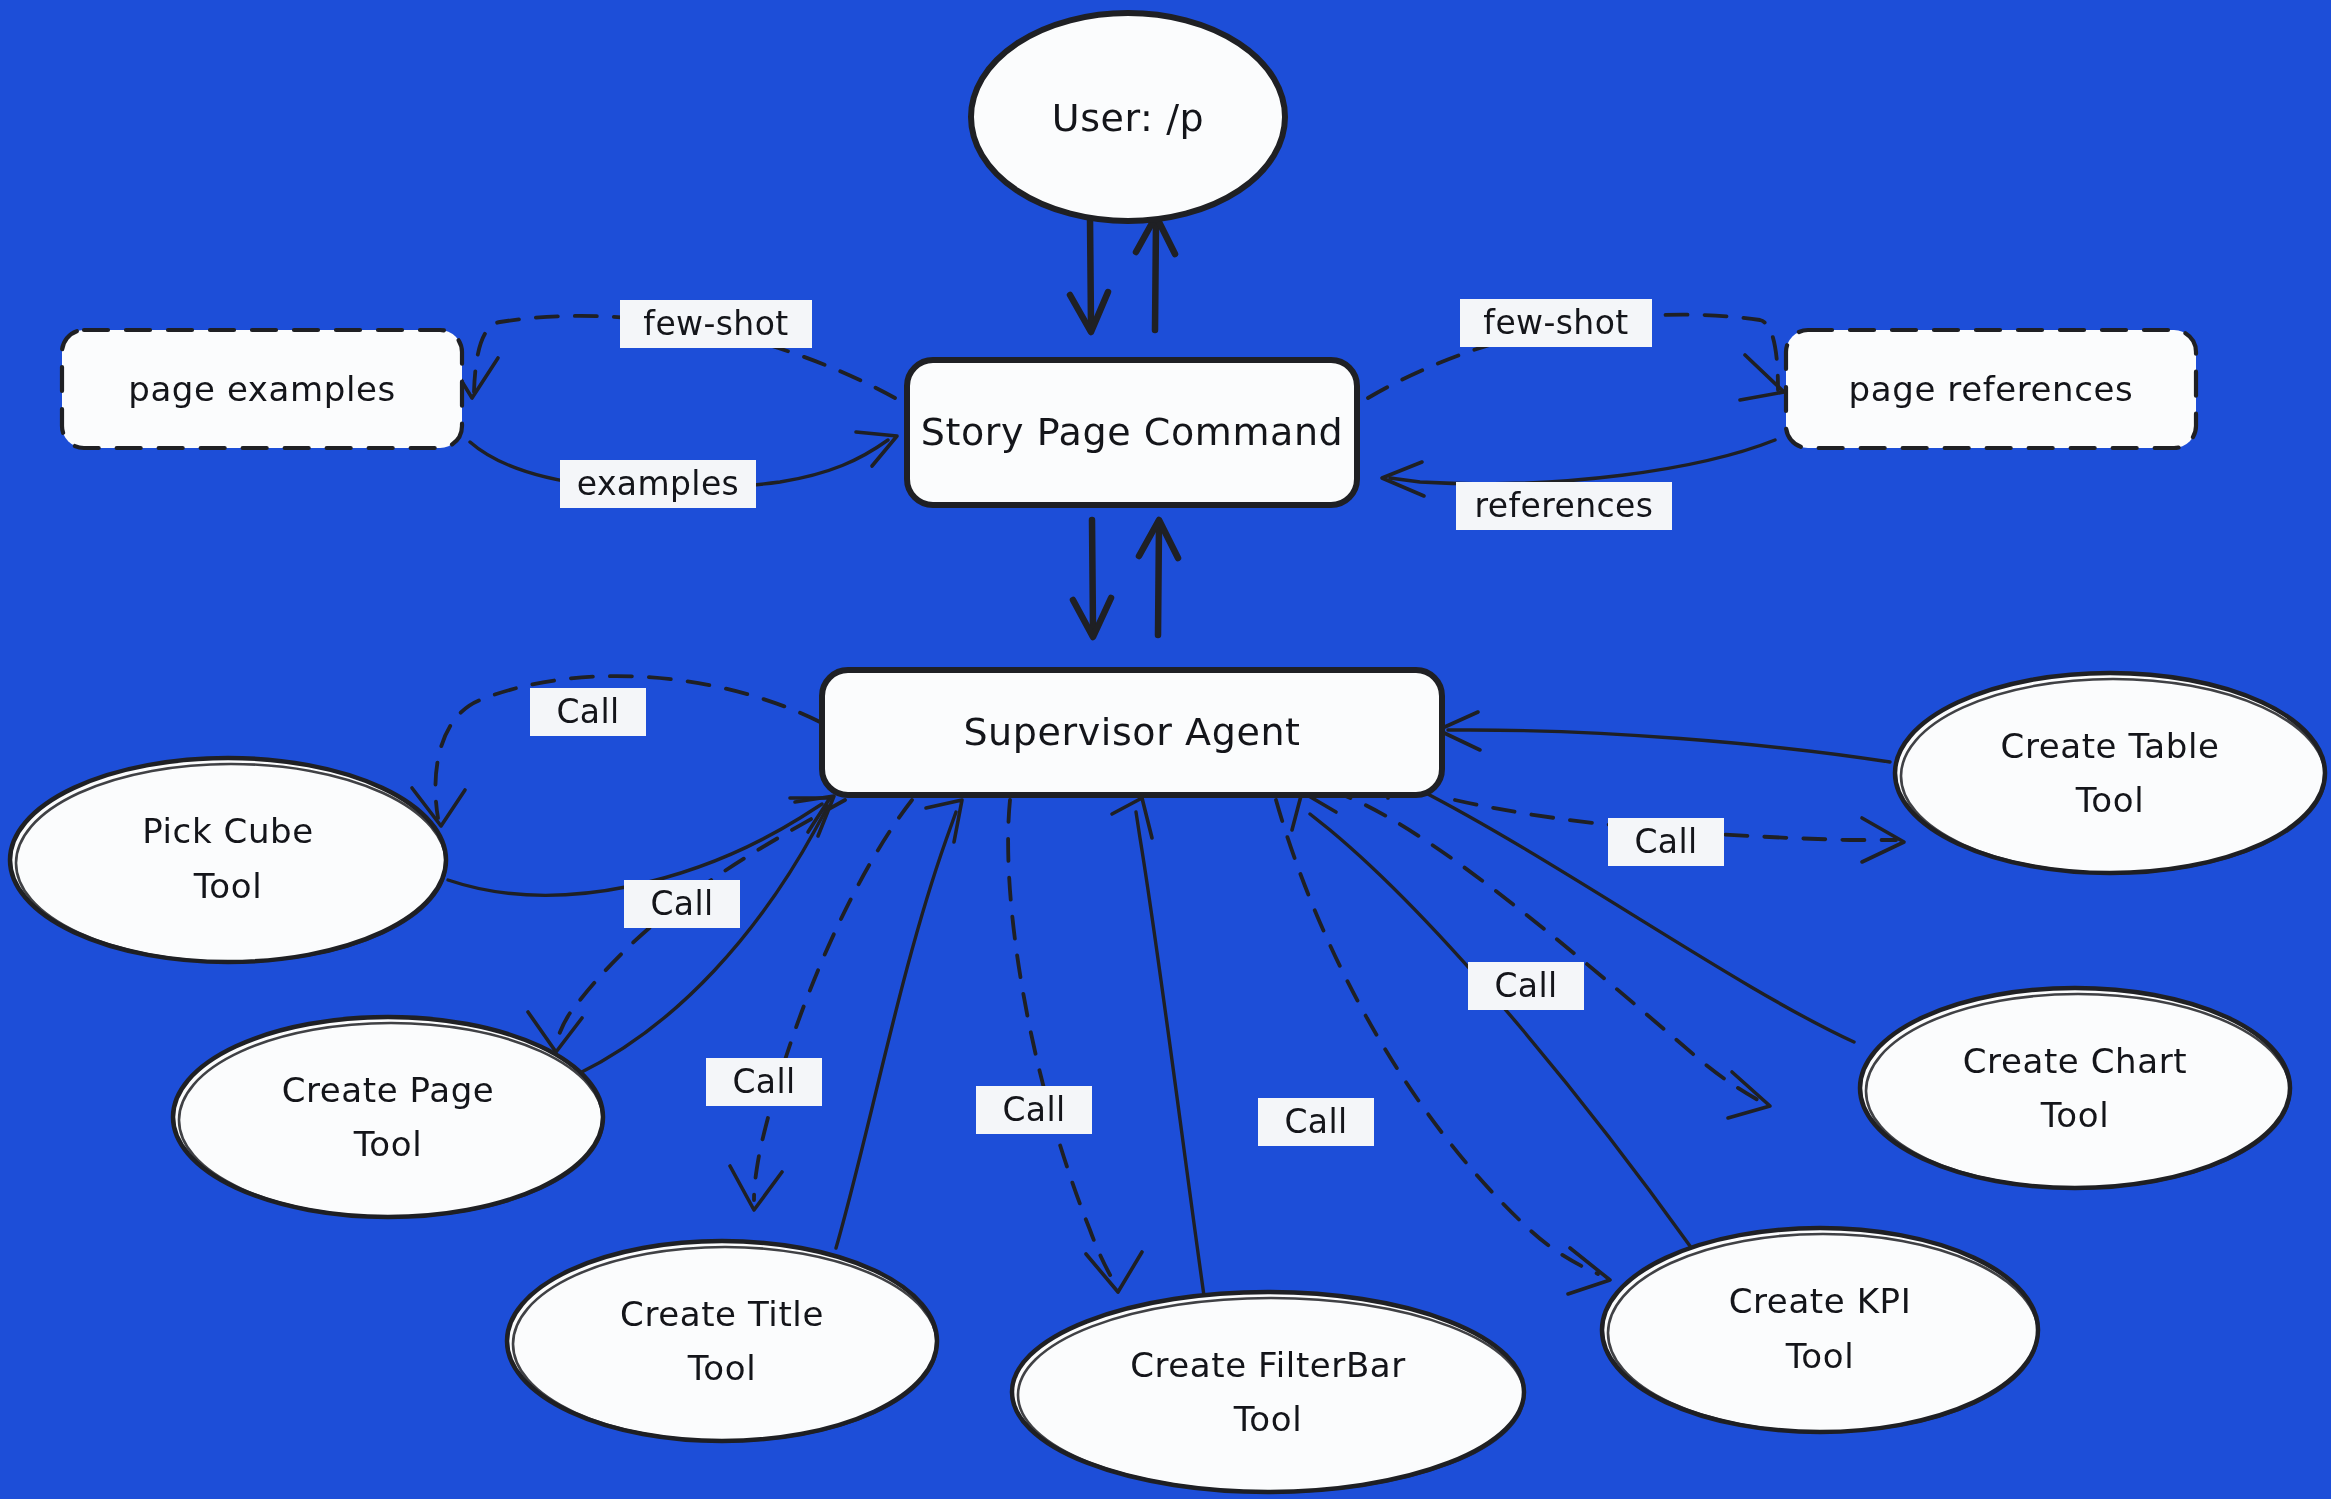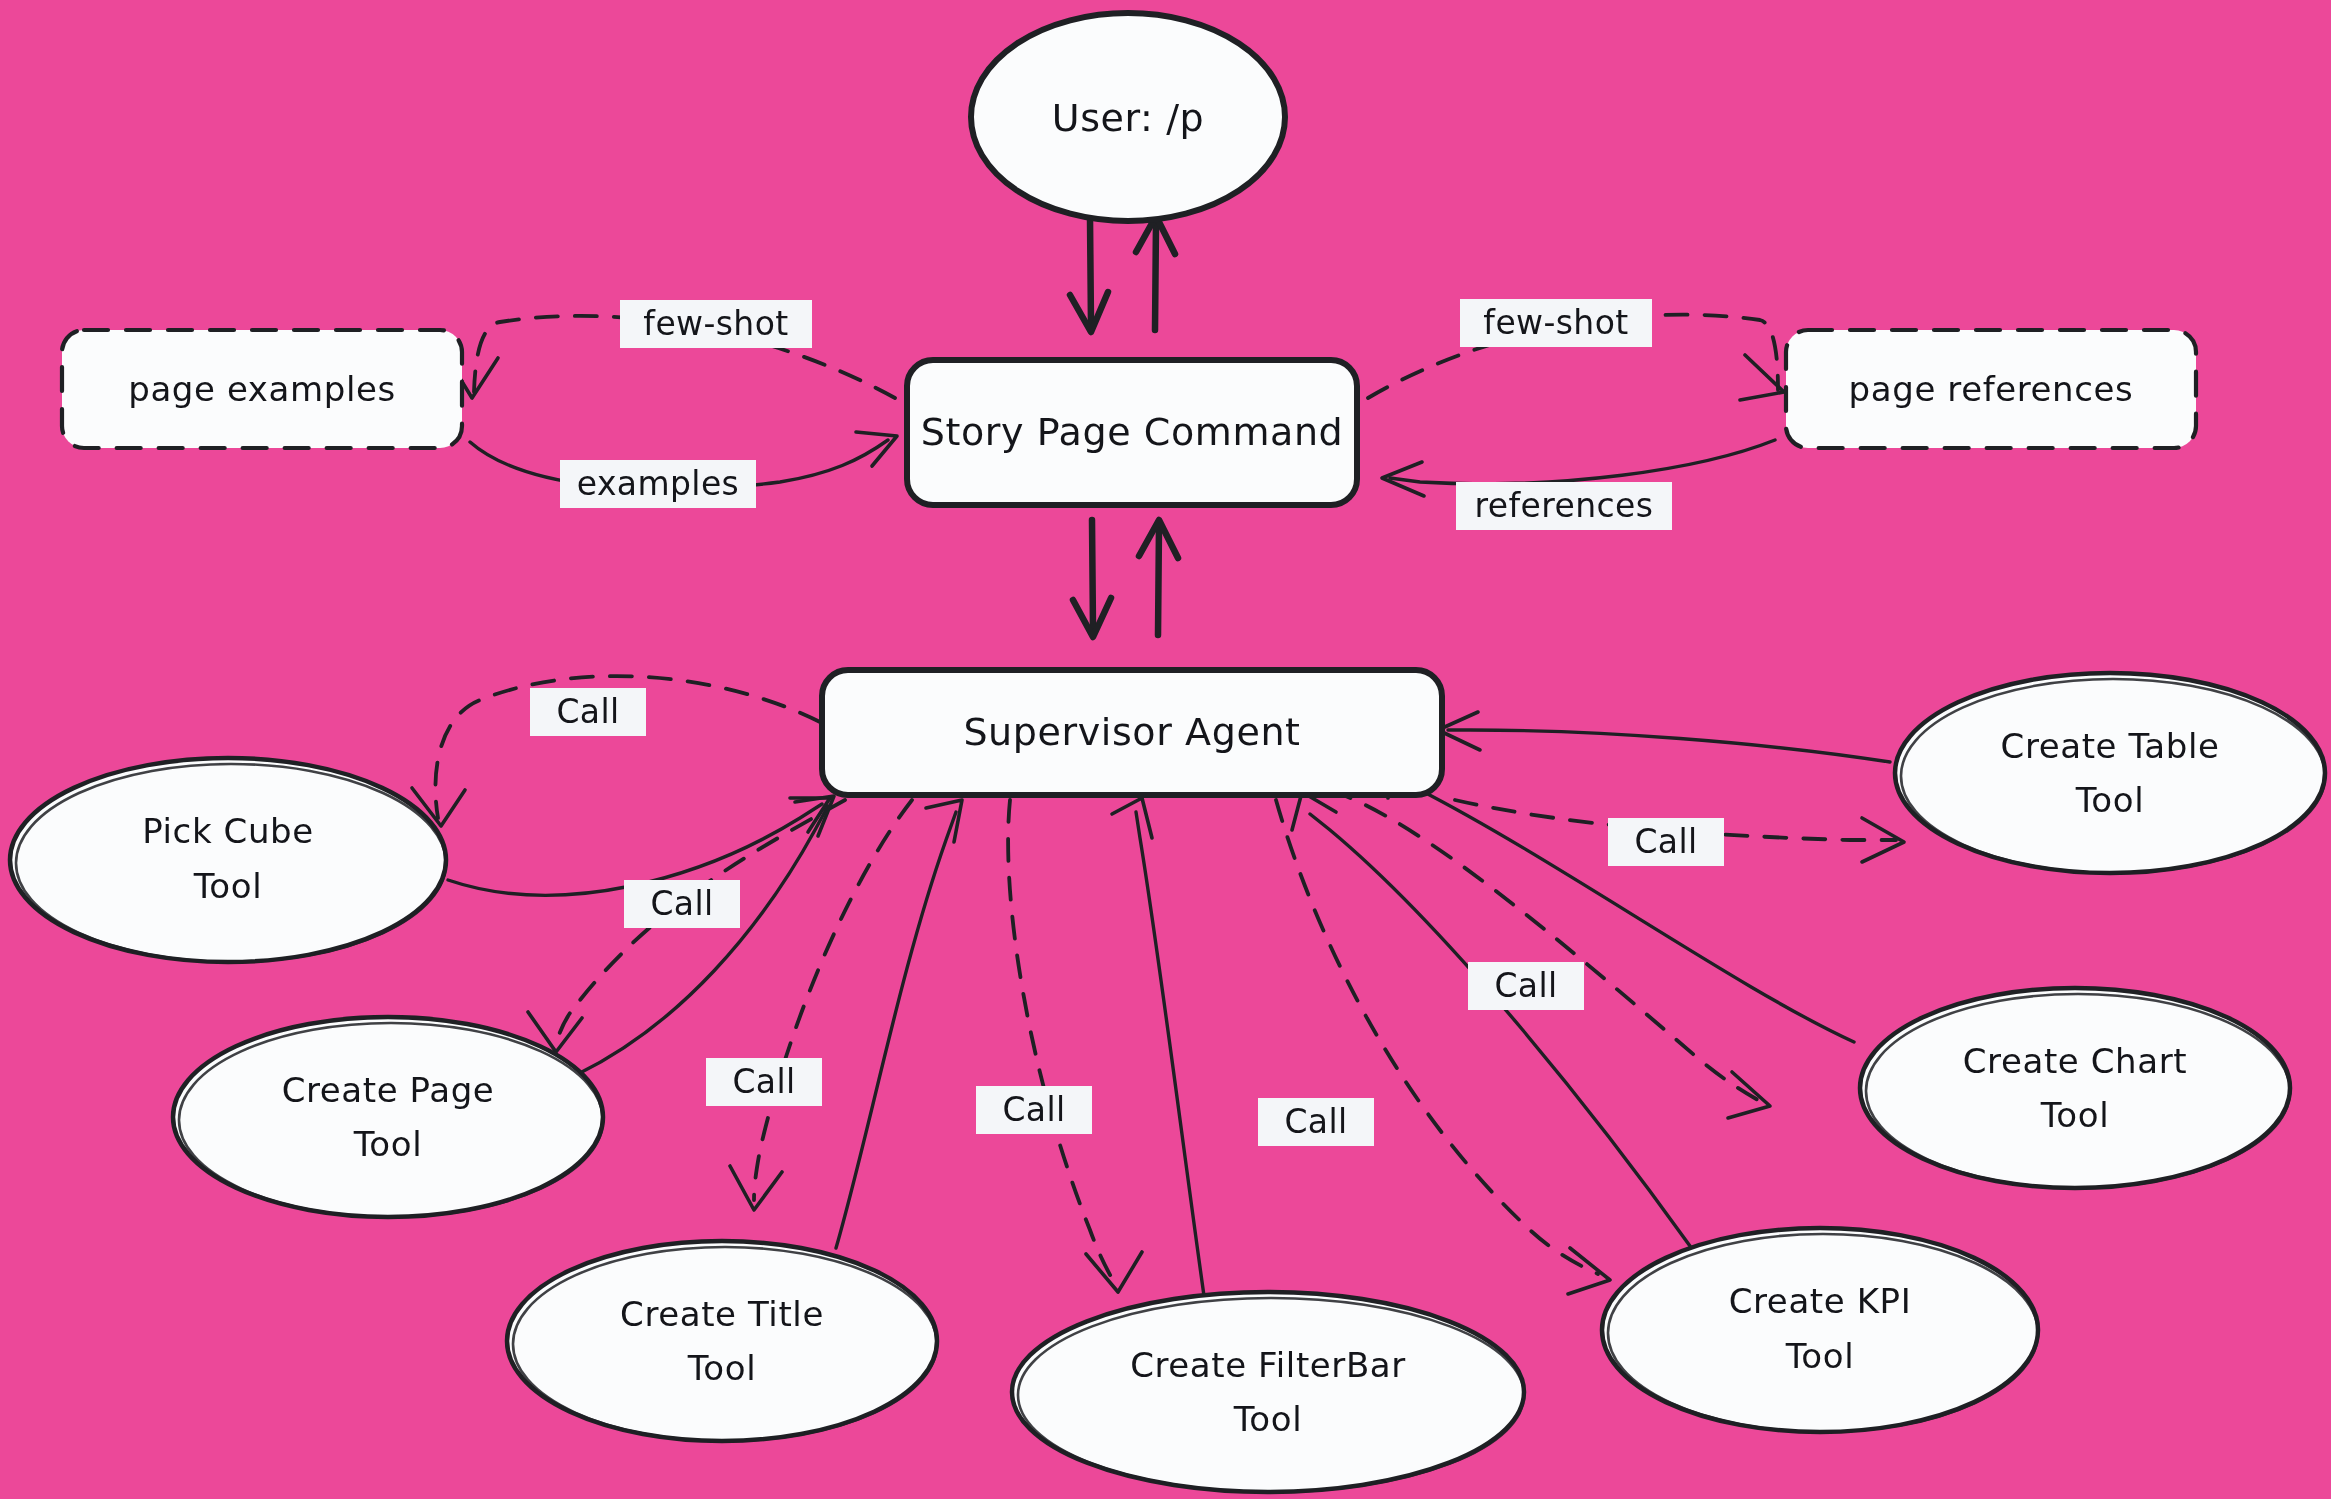--- a/index.html
+++ b/index.html
@@ -10,21 +10,21 @@
   body {
     width: 2331px;
     height: 1499px;
     overflow: hidden;
     font-family: "DejaVu Sans", sans-serif;
   }
   #diagram-root {
     position: relative;
     width: 2331px;
     height: 1499px;
-    background: #ec4899;
+    background: #1d4ed8;
   }
   svg#diagram-svg {
     position: absolute;
     top: 0;
     left: 0;
     width: 2331px;
     height: 1499px;
     display: block;
   }
   .node-shape {

